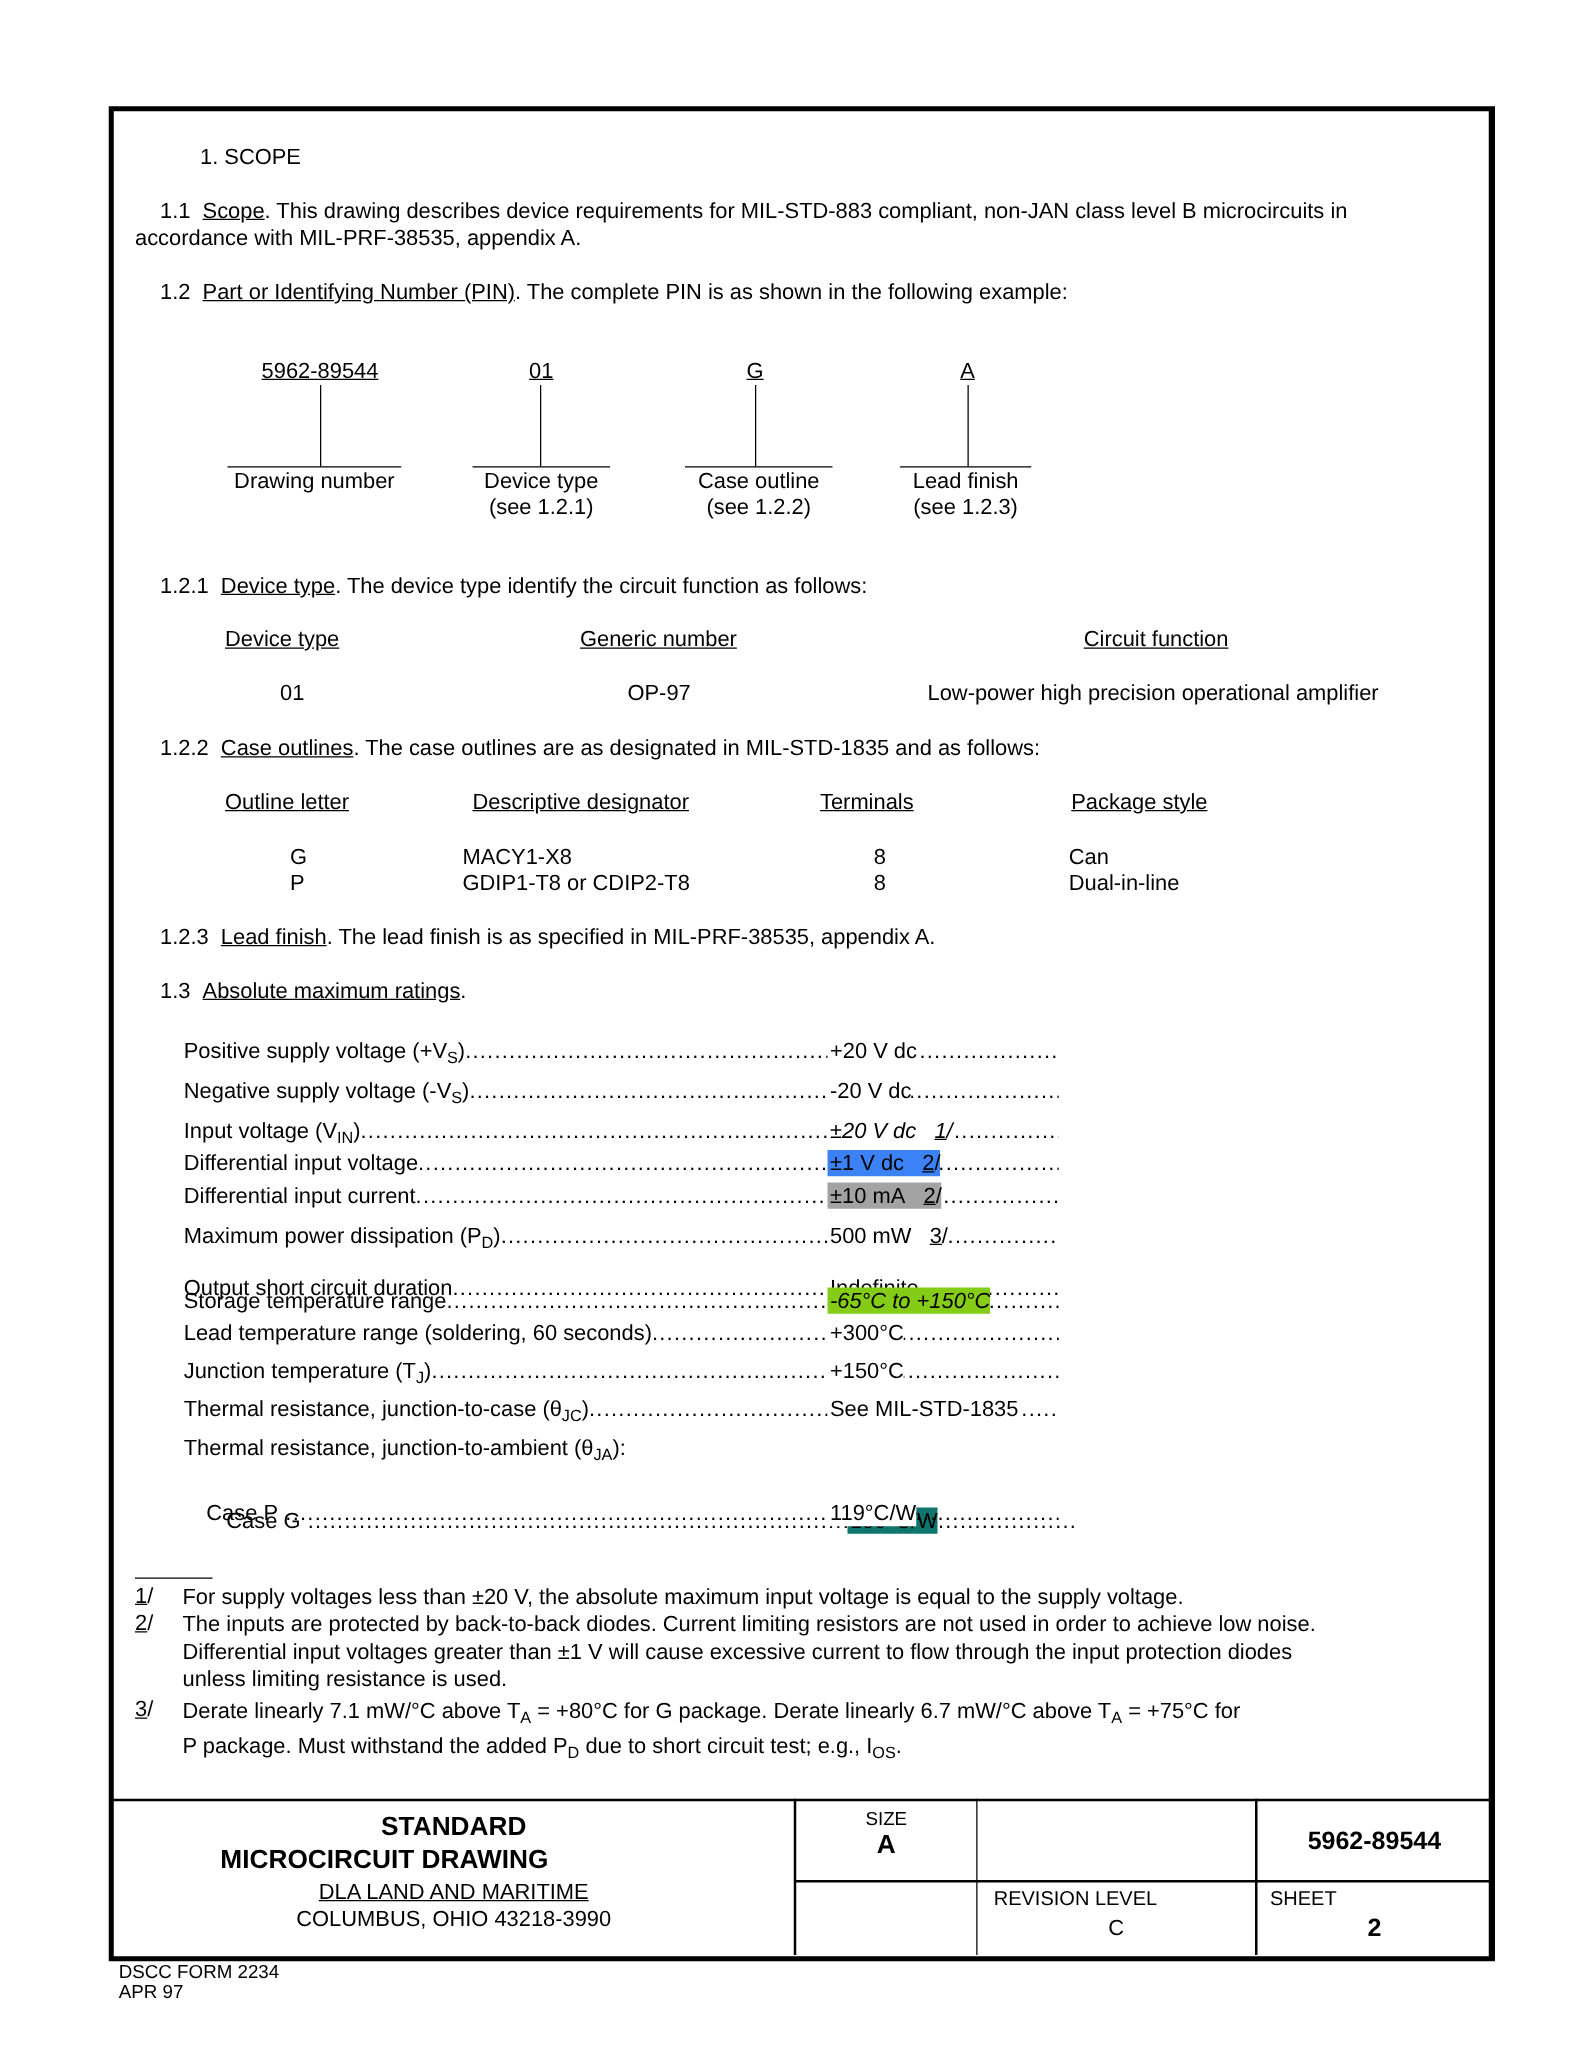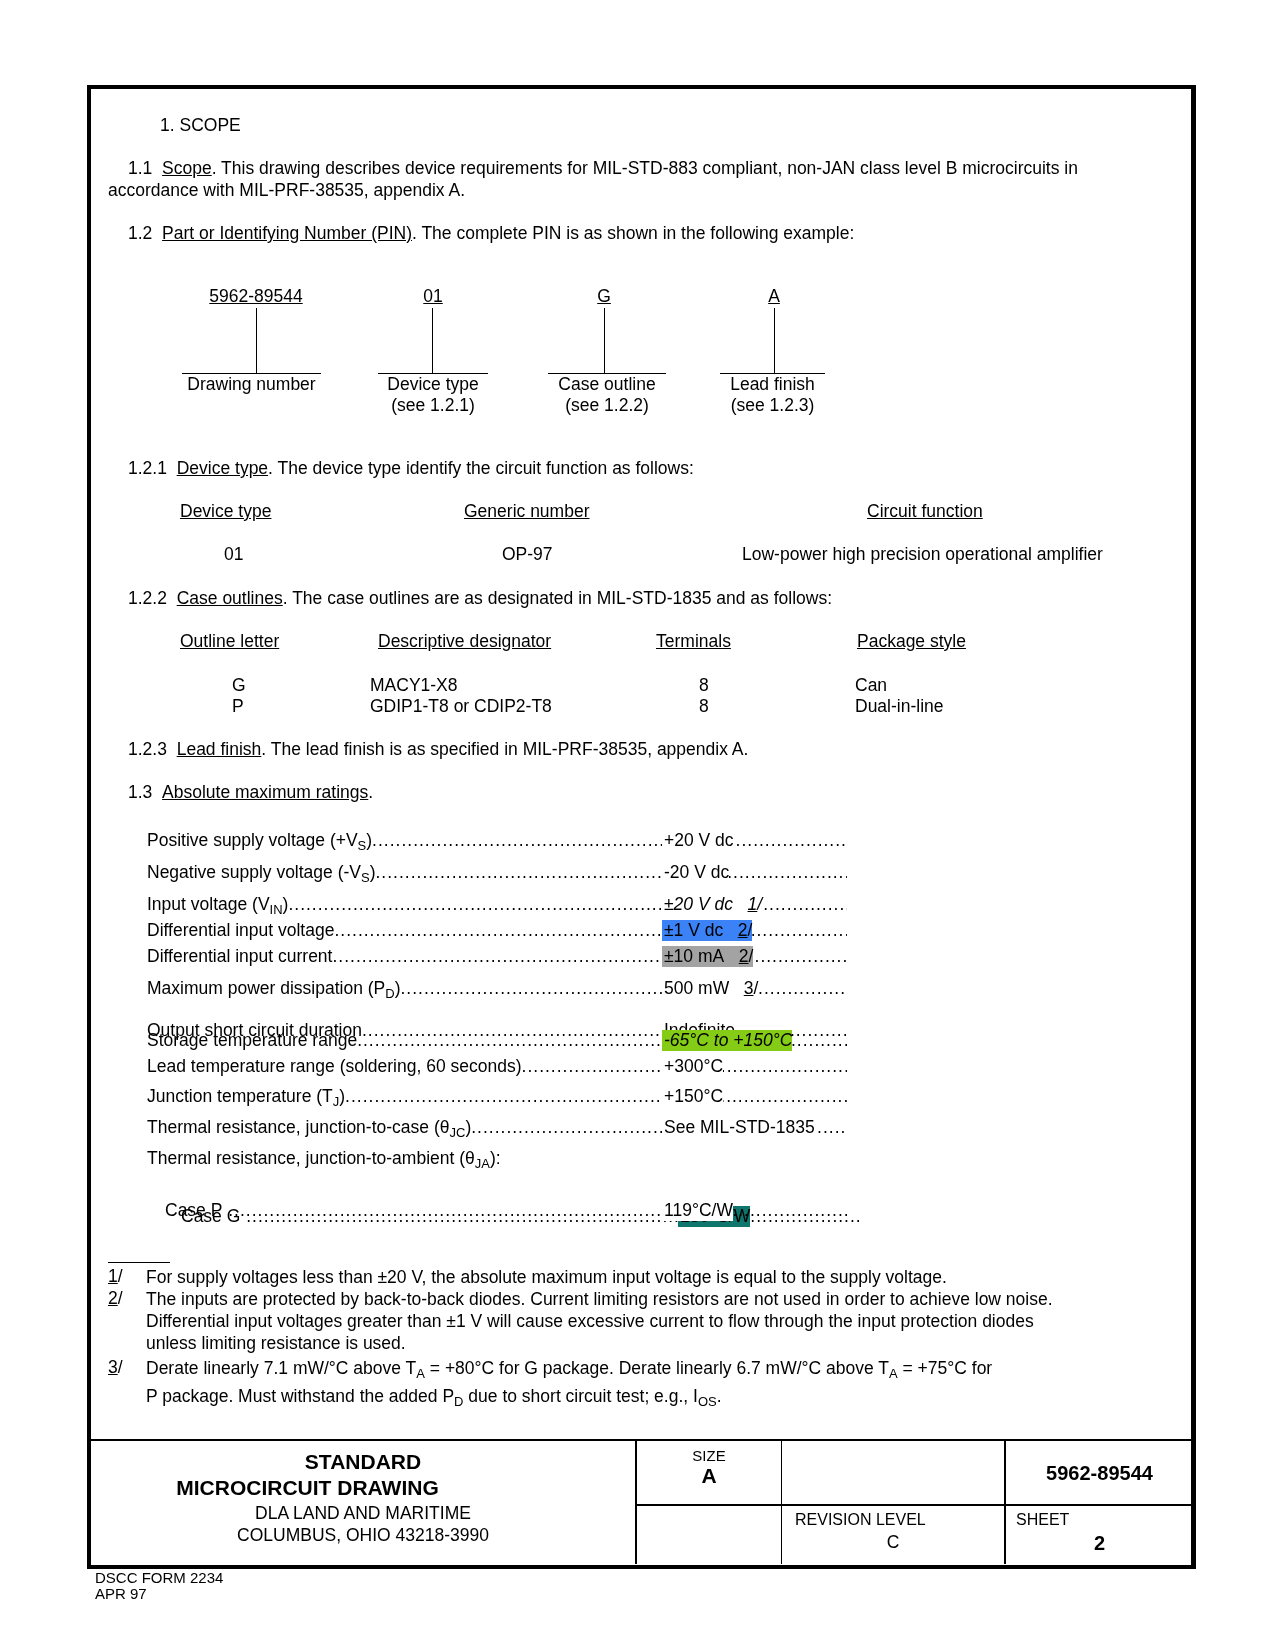--- a/index.html
+++ b/index.html
@@ -194,21 +194,21 @@
 
 <div>
   <div class="tb-line" style="left:89px;top:1439px;width:1104px;height:2px;"></div>
   <div class="tb-line" style="left:635px;top:1439px;width:2px;height:125px;"></div>
   <div class="tb-line" style="left:781px;top:1439px;width:1px;height:125px;"></div>
   <div class="tb-line" style="left:1004px;top:1439px;width:2px;height:125px;"></div>
   <div class="tb-line" style="left:636px;top:1504px;width:557px;height:2px;"></div>
 
   <div class="abs center bold" style="left:91px;top:1450px;width:544px;font-size:21px;">STANDARD</div>
   <div class="abs center bold" style="left:91px;top:1476px;width:433px;font-size:21px;">MICROCIRCUIT DRAWING</div>
-  <div class="abs center" style="left:91px;top:1503px;width:544px;">DLA LAND AND MARITIME</div>
+  <div class="abs center" style="left:91px;top:1503px;width:544px;text-decoration:underline;">DLA LAND AND MARITIME</div>
   <div class="abs center" style="left:91px;top:1525px;width:544px;">COLUMBUS, OHIO 43218-3990</div>
 
   <div class="abs center" style="left:637px;top:1447px;width:144px;font-size:15px;">SIZE</div>
   <div class="abs center bold" style="left:637px;top:1464px;width:144px;font-size:21px;">A</div>
 
   <div class="abs center bold" style="left:1006px;top:1462px;width:187px;font-size:20px;">5962-89544</div>
 
   <div class="abs" style="left:795px;top:1511px;font-size:16px;">REVISION LEVEL</div>
   <div class="abs center" style="left:782px;top:1532px;width:222px;">C</div>
 

